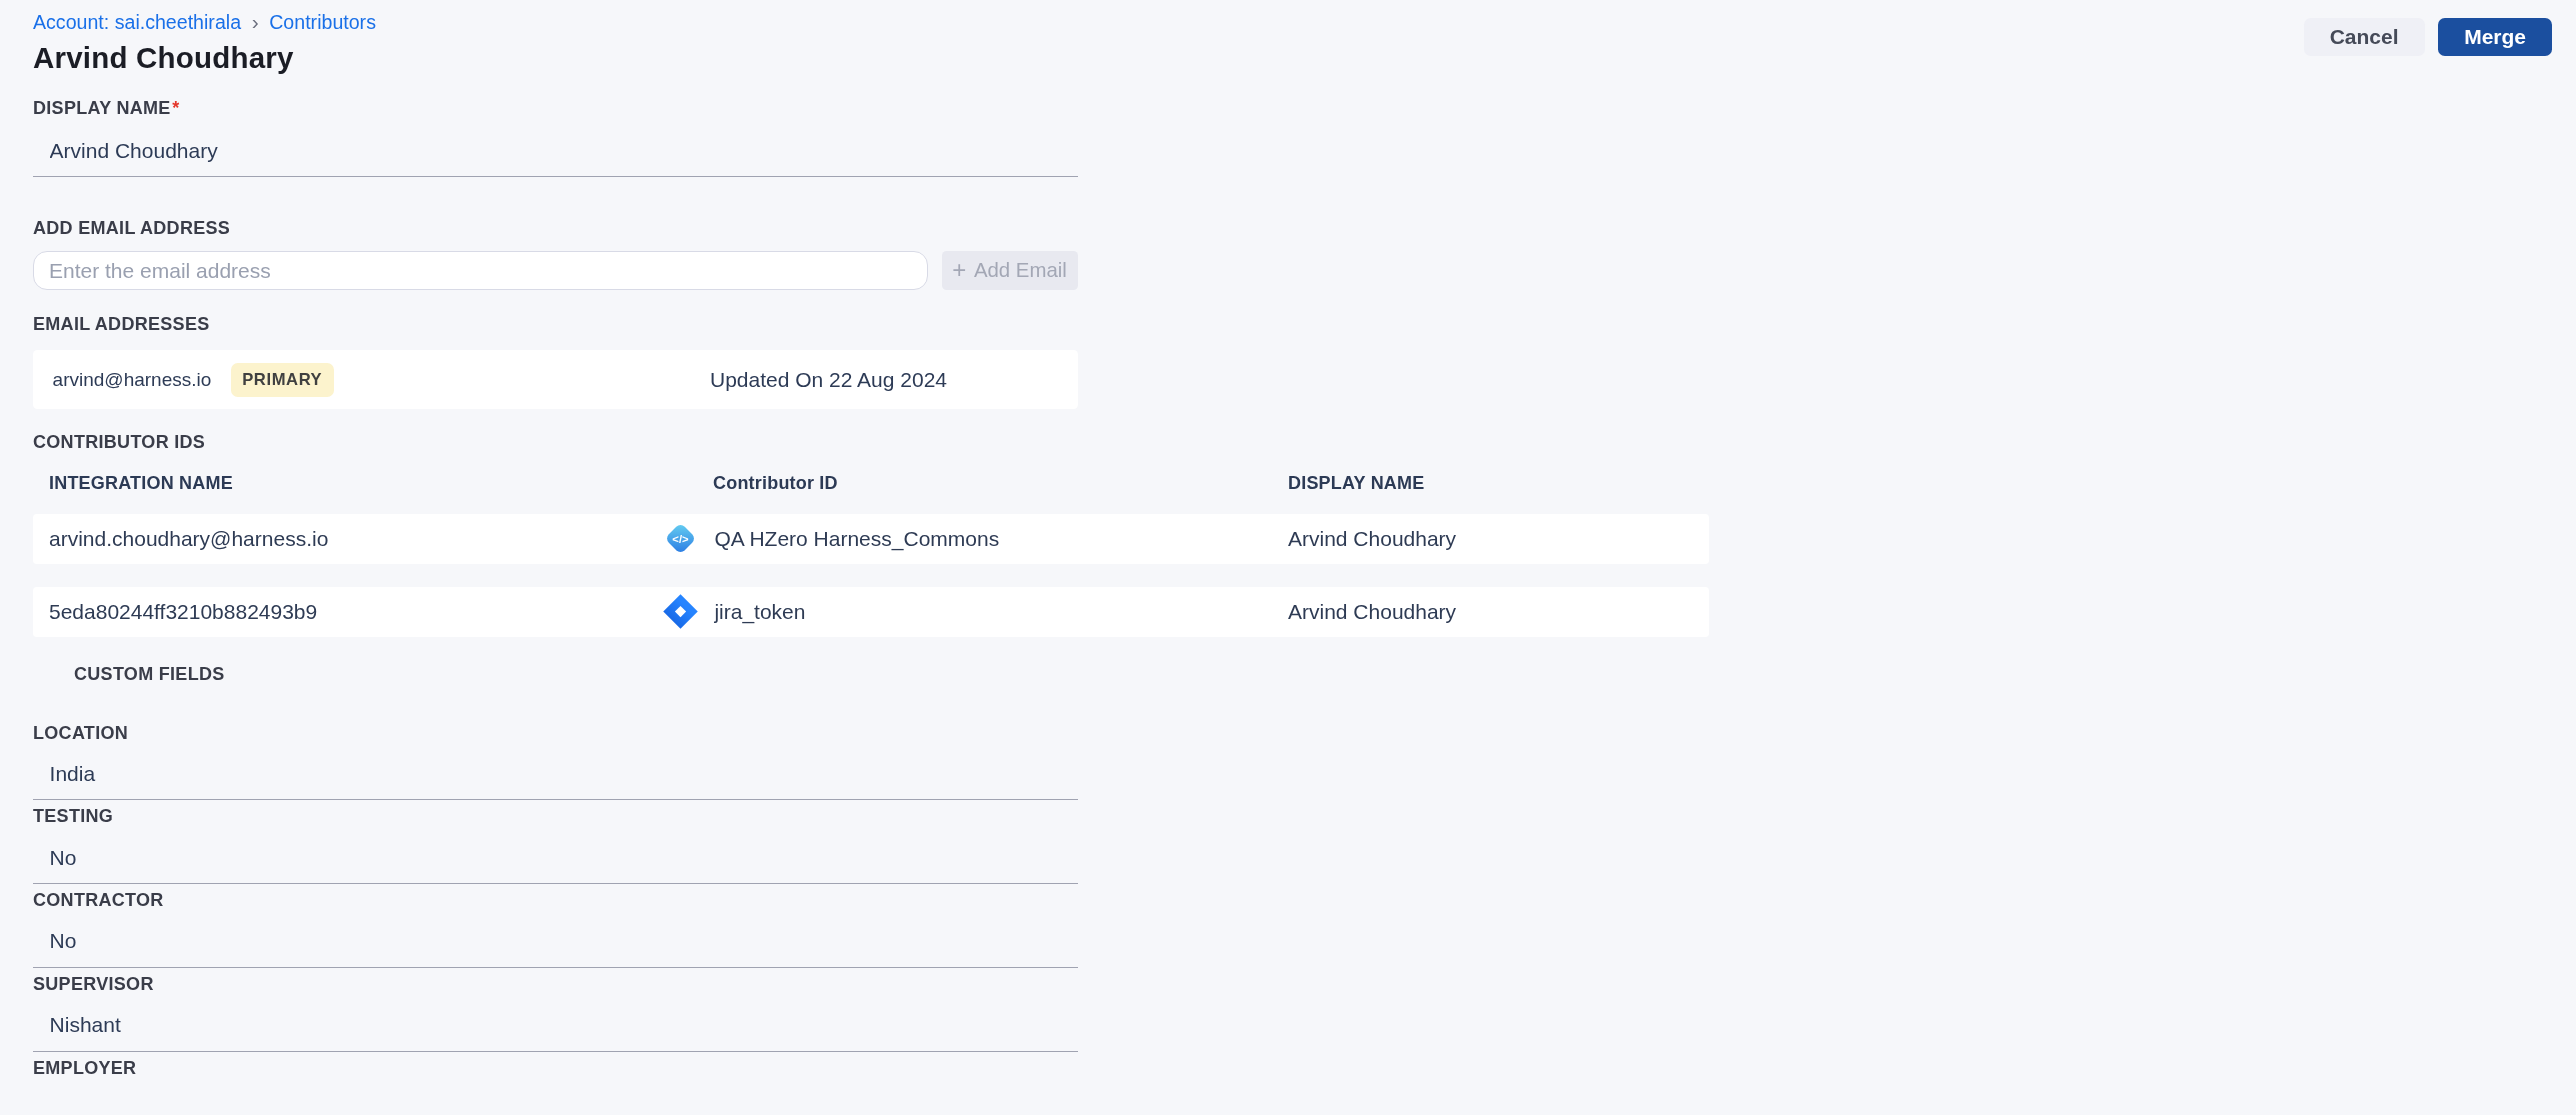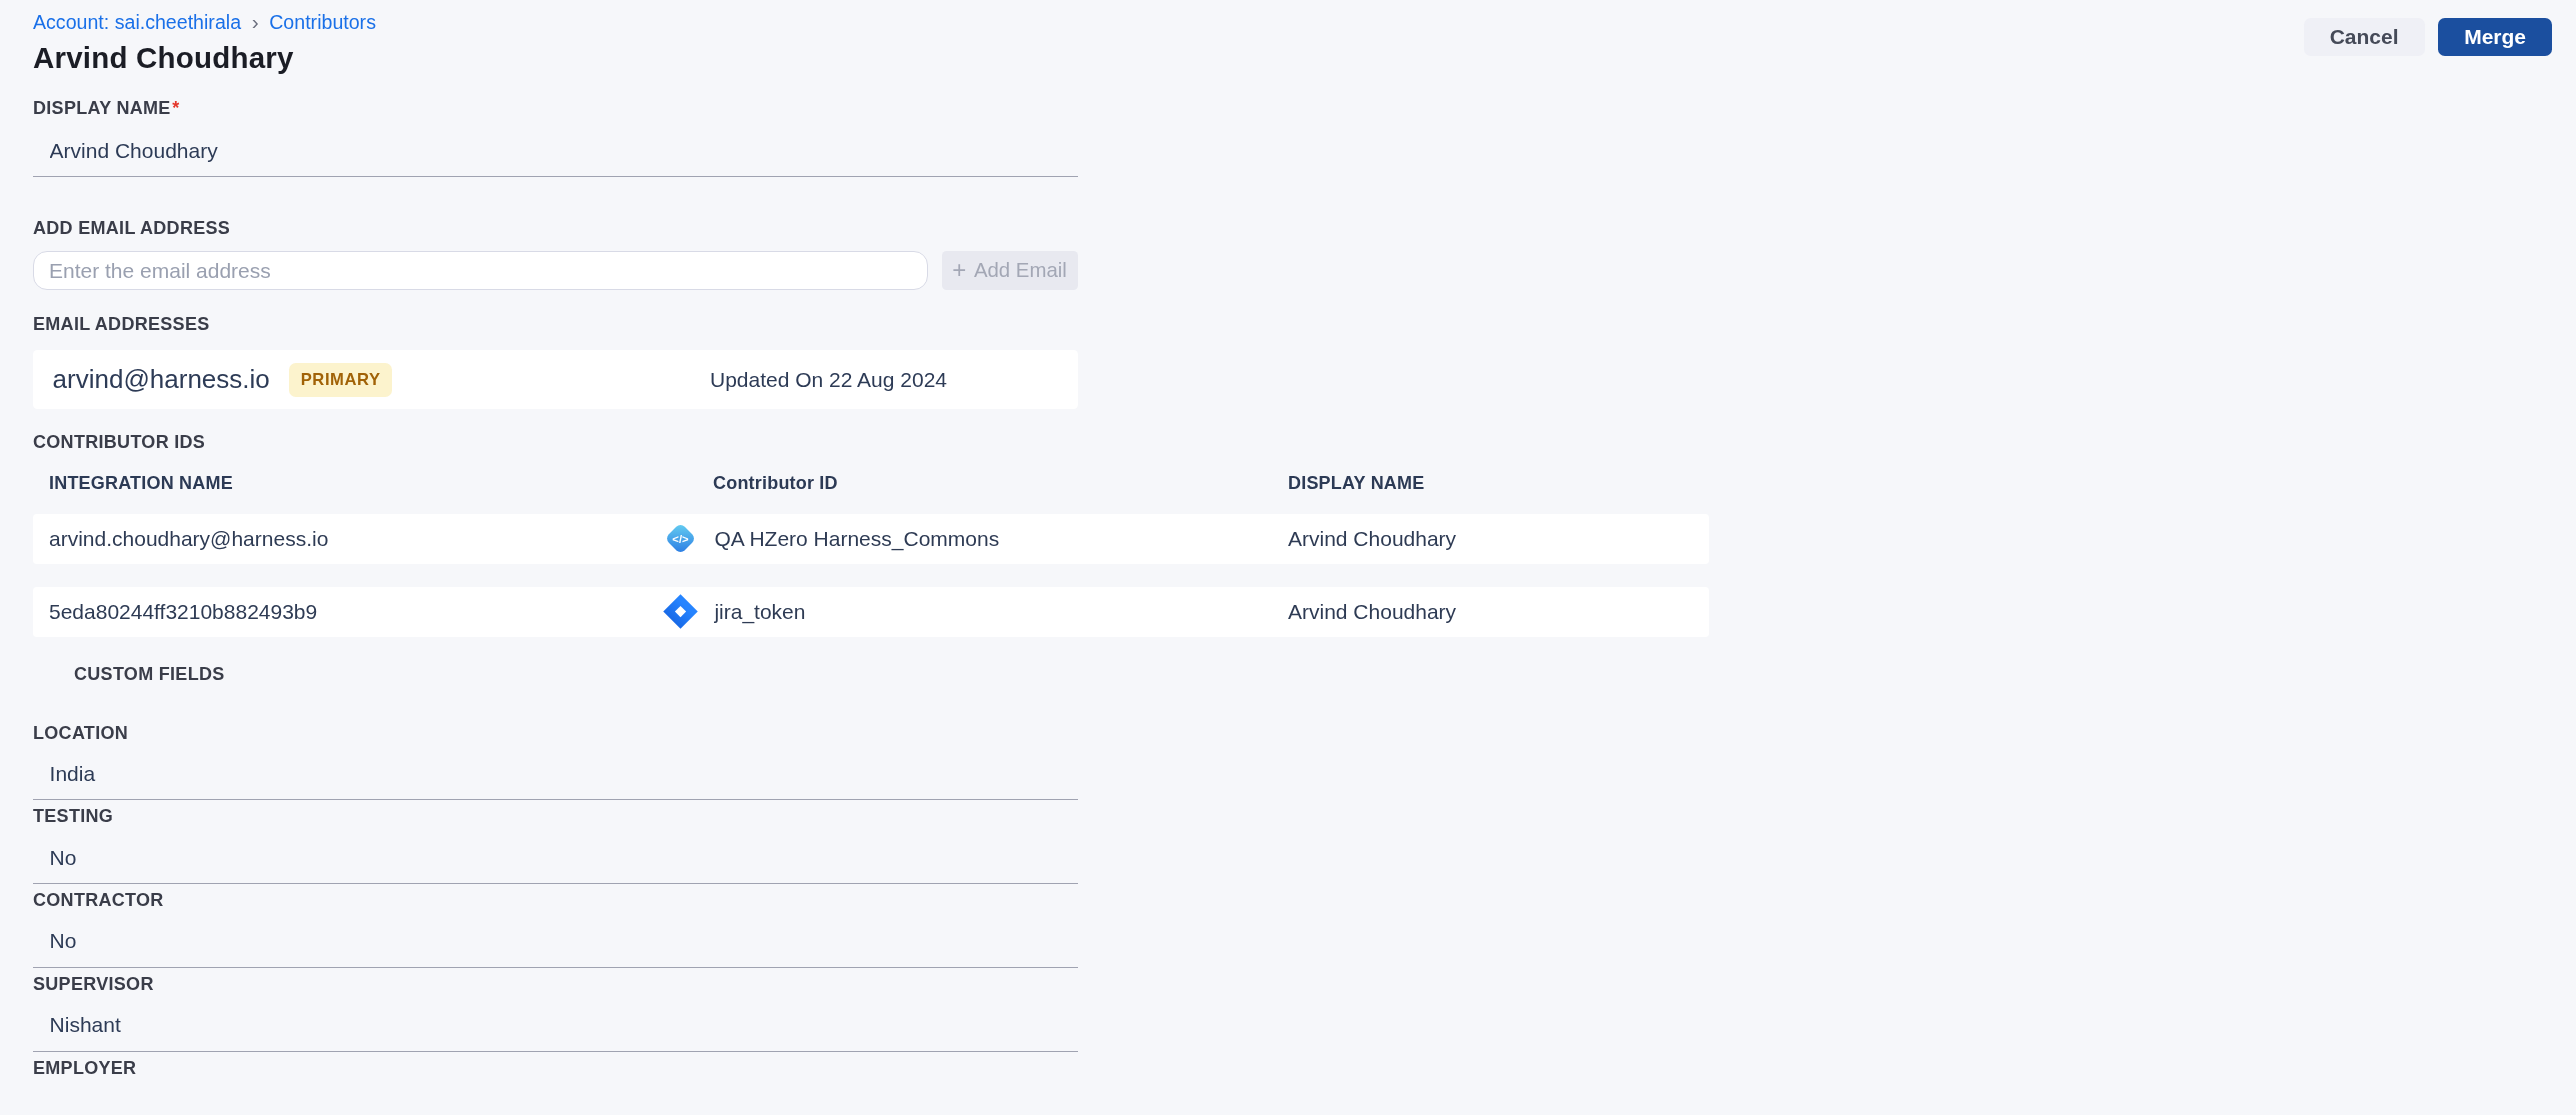--- a/index.html
+++ b/index.html
@@ -155,25 +155,25 @@
     margin-top: 15px;
     width: 1045px;
     box-sizing: border-box;
     height: 59px;
     background: #ffffff;
     border-radius: 4.5px;
     display: flex;
     align-items: center;
     padding: 0 18px 0 19.6px;
   }
-  .email-card .email { font-size: 26px; color: #2d3b56; }
+  .email-card .email { font-size: 19px; color: #2d3b56; }
   .badge-primary {
     margin-left: 19.6px;
     background: #fcf3cd;
-    color: #a16207;
+    color: #404040;
     font-size: 16.6px;
     font-weight: 700;
     letter-spacing: 0.6px;
     padding: 6.8px 11.3px;
     border-radius: 6.8px;
   }
   .email-card .updated {
     margin-left: auto;
     margin-right: 113px;
     font-size: 21px;

